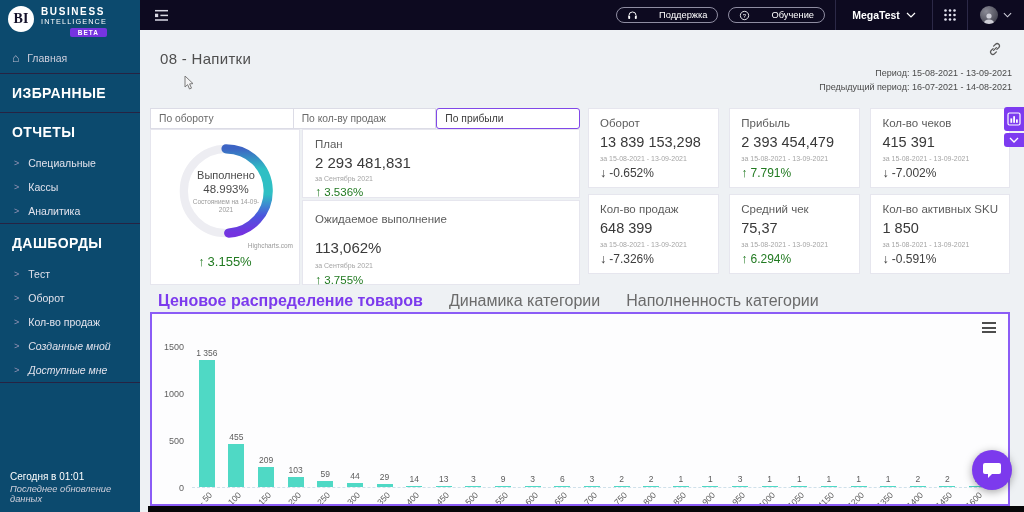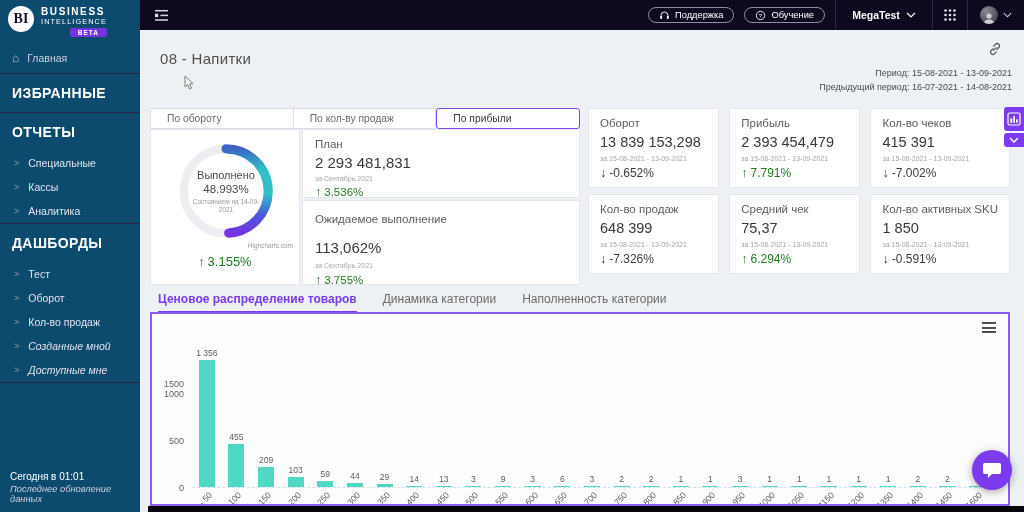--- a/index.html
+++ b/index.html
@@ -22,36 +22,36 @@
   .sb-item .chev{color:#9a96b8;font-size:9px}
   .sb-item.italic{font-style:italic}
   .sb-footer{position:absolute;left:10px;bottom:8px}
   .sb-time{font-size:10px;font-weight:normal;color:#fff}
   .sb-note{font-size:9.3px;font-style:italic;color:#cfcfdb;margin-top:2px}
 
   
   .topbar{position:absolute;left:140px;top:0;width:884px;height:30px;background:#0d0a20;display:flex;align-items:center;z-index:3}
   .tb-menu{margin-left:14px;display:flex;align-items:center}
   .tb-spacer{flex:1}
-  .pill{display:flex;align-items:center;gap:5px;border:1px solid #8f8da2;border-radius:10px;padding:0 10px;height:16px;font-size:9.3px;color:#fff;margin-right:10px;cursor:pointer}
+  .pill{display:flex;align-items:center;gap:21px;border:1px solid #8f8da2;border-radius:10px;padding:0 10px;height:16px;font-size:9.3px;color:#fff;margin-right:10px;cursor:pointer}
   .tb-div{width:1px;height:30px;background:#2c2947}
   .tb-account{display:flex;align-items:center;gap:6px;width:96px;justify-content:center;font-size:10.5px;color:#fff;font-weight:bold;cursor:pointer}
   .tb-grid{width:34px;display:flex;justify-content:center;cursor:pointer}
   .tb-user{display:flex;align-items:center;gap:5px;padding:0 12px;cursor:pointer}
   .avatar{width:18px;height:18px;border-radius:50%;background:radial-gradient(circle at 35% 30%,#8b8b96,#30303d);display:flex;align-items:flex-end;justify-content:center;overflow:hidden}
 
   
   .content{position:absolute;left:140px;top:30px;width:884px;height:482px;background:#eef1f4;z-index:1}
   .page-title{position:absolute;left:20px;top:20px;font-size:15px;color:#4f4f4f;letter-spacing:.3px}
   .cursor{position:absolute;left:44px;top:46px;z-index:6}
   .link-icon{position:absolute;right:22px;top:12px;cursor:pointer}
   .periods{position:absolute;right:12px;top:36px;text-align:right;font-size:9px;color:#4a4a4a;line-height:14px}
 
   .metric-tabs{position:absolute;left:10px;top:78px;width:430px;height:21px;display:flex}
-  .mtab{flex:1;background:#fff;border:1px solid #dcdce6;border-left:none;font-size:10.3px;color:#6a6a6a;display:flex;align-items:center;padding-left:16px;cursor:pointer}
+  .mtab{flex:1;background:#fff;border:1px solid #dcdce6;border-left:none;font-size:10.3px;color:#6a6a6a;display:flex;align-items:center;padding-left:8px;cursor:pointer}
   .mtab:first-child{border-left:1px solid #dcdce6}
   .mtab.active{border:1px solid #8148e8;border-radius:3px;color:#3c3c3c}
 
   .donut-card{position:absolute;left:10px;top:99px;width:150px;height:156px;background:#fff;border:1px solid #e6e6ee}
   .donut-svg{position:absolute;left:20px;top:6px}
   .donut-center{position:absolute;left:20px;top:6px;width:110px;height:110px;display:flex;flex-direction:column;align-items:center;justify-content:center;text-align:center}
   .d-label{font-size:11px;color:#4a4a4a}
   .d-pct{font-size:11.5px;color:#4a4a4a;margin-top:2px}
   .d-asof{font-size:6.5px;color:#9b9b9b;margin-top:3px;width:72px;line-height:8px}
   .d-credit{position:absolute;right:6px;top:112px;font-size:6.5px;color:#999}
@@ -78,21 +78,21 @@
   .kpi .k-label{font-size:11.5px;color:#5c5c5c;white-space:nowrap}
   .kpi .k-value{font-size:14.5px;color:#383838;margin-top:5px}
   .kpi .k-period{font-size:7px;color:#a5a5a5;margin-top:5px}
   .kpi .delta{margin-top:4px;font-size:12px}
 
   .side-btns{position:absolute;right:0;top:77px;display:flex;flex-direction:column;gap:2px;align-items:flex-end;z-index:4}
   .side-btn{width:20px;background:#7d3bf0;border-radius:3px 0 0 3px;display:flex;align-items:center;justify-content:center;color:#fff;cursor:pointer}
   .side-btn.b1{height:24px}
   .side-btn.b2{height:14px;font-size:8px}
 
-  .chart-tabs{position:absolute;left:18px;top:262px;display:flex;gap:26px;font-size:12px;color:#6b6b6b}
+  .chart-tabs{position:absolute;left:18px;top:262px;display:flex;gap:26px;font-size:16px;color:#6b6b6b}
   .ctab{padding-bottom:5px;cursor:pointer}
   .ctab.active{color:#7c3aed;font-weight:bold;border-bottom:2px solid #7c3aed}
 
   .chart-card{position:absolute;left:10px;top:282px;width:860px;height:194px;background:#fdfdfe;border:2px solid #8b5cf6;overflow:hidden}
   .chart-menu{position:absolute;right:12px;top:8px;display:flex;flex-direction:column;gap:2.5px;cursor:pointer}
   .chart-menu i{display:block;width:14px;height:2px;background:#4d4d4d}
   .y-label{position:absolute;font-size:9px;color:#5f5f5f;width:26px;text-align:right;left:6px}
   .plot{position:absolute;left:40px;right:16px;top:22px;height:152px;display:flex;align-items:flex-end;border-bottom:1px dashed #cfe0ea}
   .slot{flex:1;position:relative;display:flex;flex-direction:column;align-items:center;justify-content:flex-end;height:100%}
   .bval{font-size:8.5px;color:#5c5c5c;margin-bottom:2px;white-space:nowrap}
@@ -523,21 +523,21 @@
           </div>
           <div class="slot">
             <div class="bval">1</div>
             <div class="bar" style="height: 1px; background: rgb(79, 217, 197);"></div>
             <span class="xlab">1550 - 1600</span>
           </div>
         </div>
     <div class="y-label" style="top: 169px;">0</div>
         <div class="y-label" style="top: 122px;">500</div>
         <div class="y-label" style="top: 75px;">1000</div>
-        <div class="y-label" style="top: 28px; margin-top: 37px;">1500</div>
+        <div class="y-label" style="top: 28px;">1500</div>
       </div>
   </div>
 
   <div class="chat">
     <svg width="20" height="19" viewBox="0 0 20 19">
       <path d="M3 2 h14 a2 2 0 0 1 2 2 v7 a2 2 0 0 1 -2 2 h-7 l-4 4 v-4 h-3 a2 2 0 0 1 -2 -2 v-7 a2 2 0 0 1 2 -2 Z" fill="#fff"></path>
     </svg>
   </div>
 
   <div class="bottom-strip"></div>

